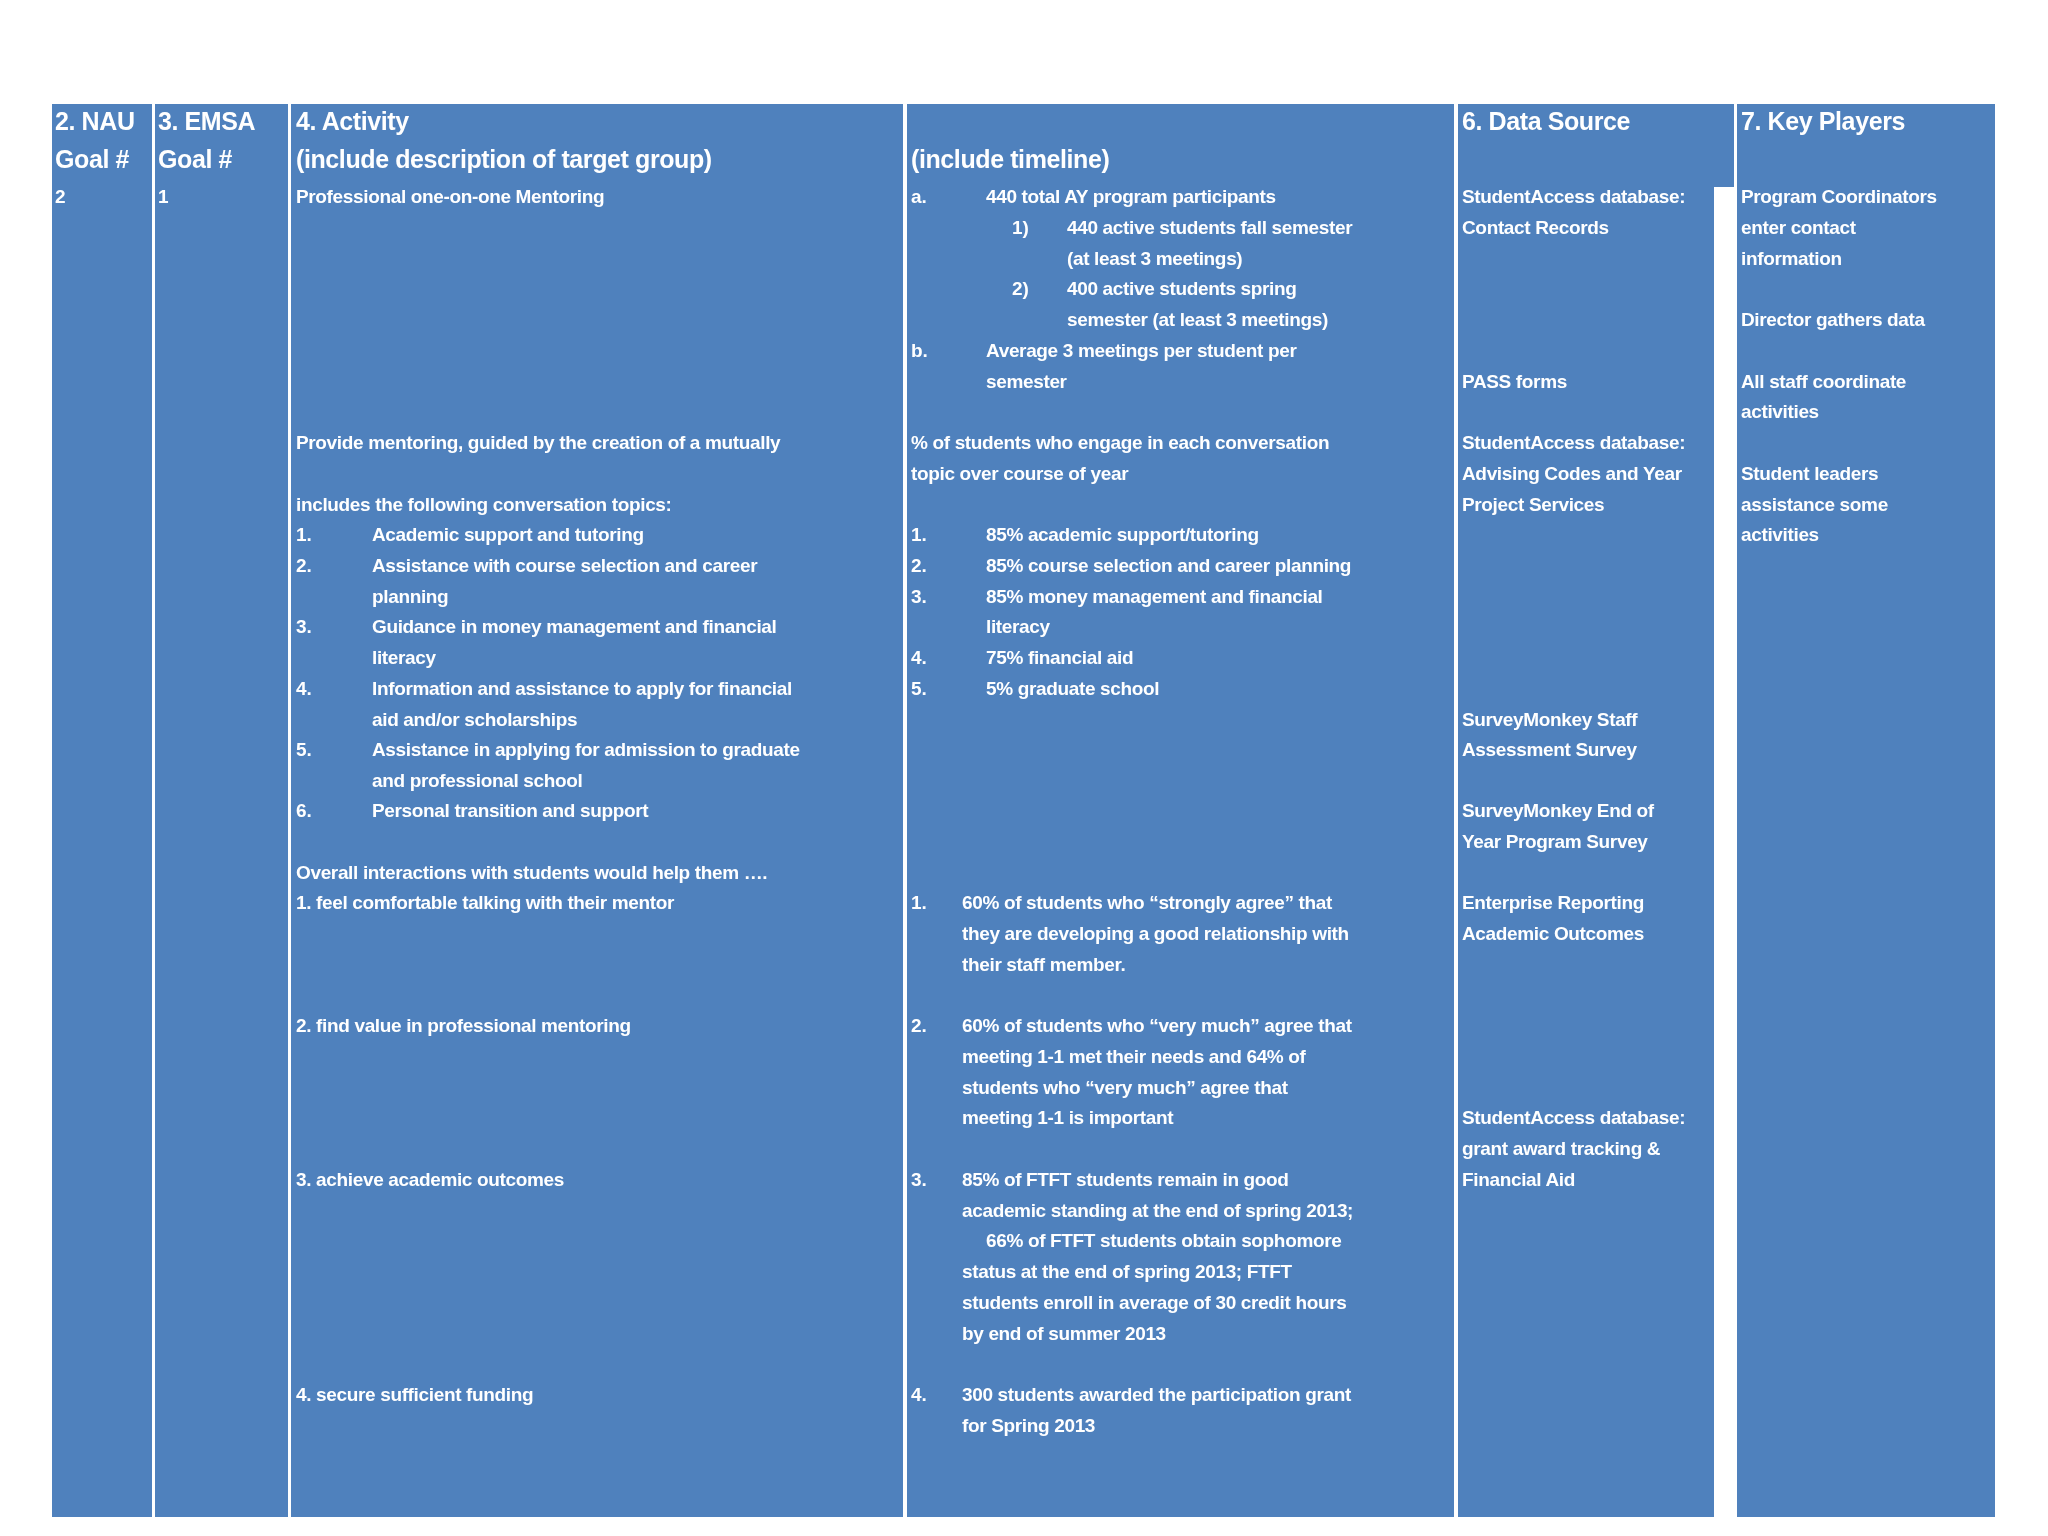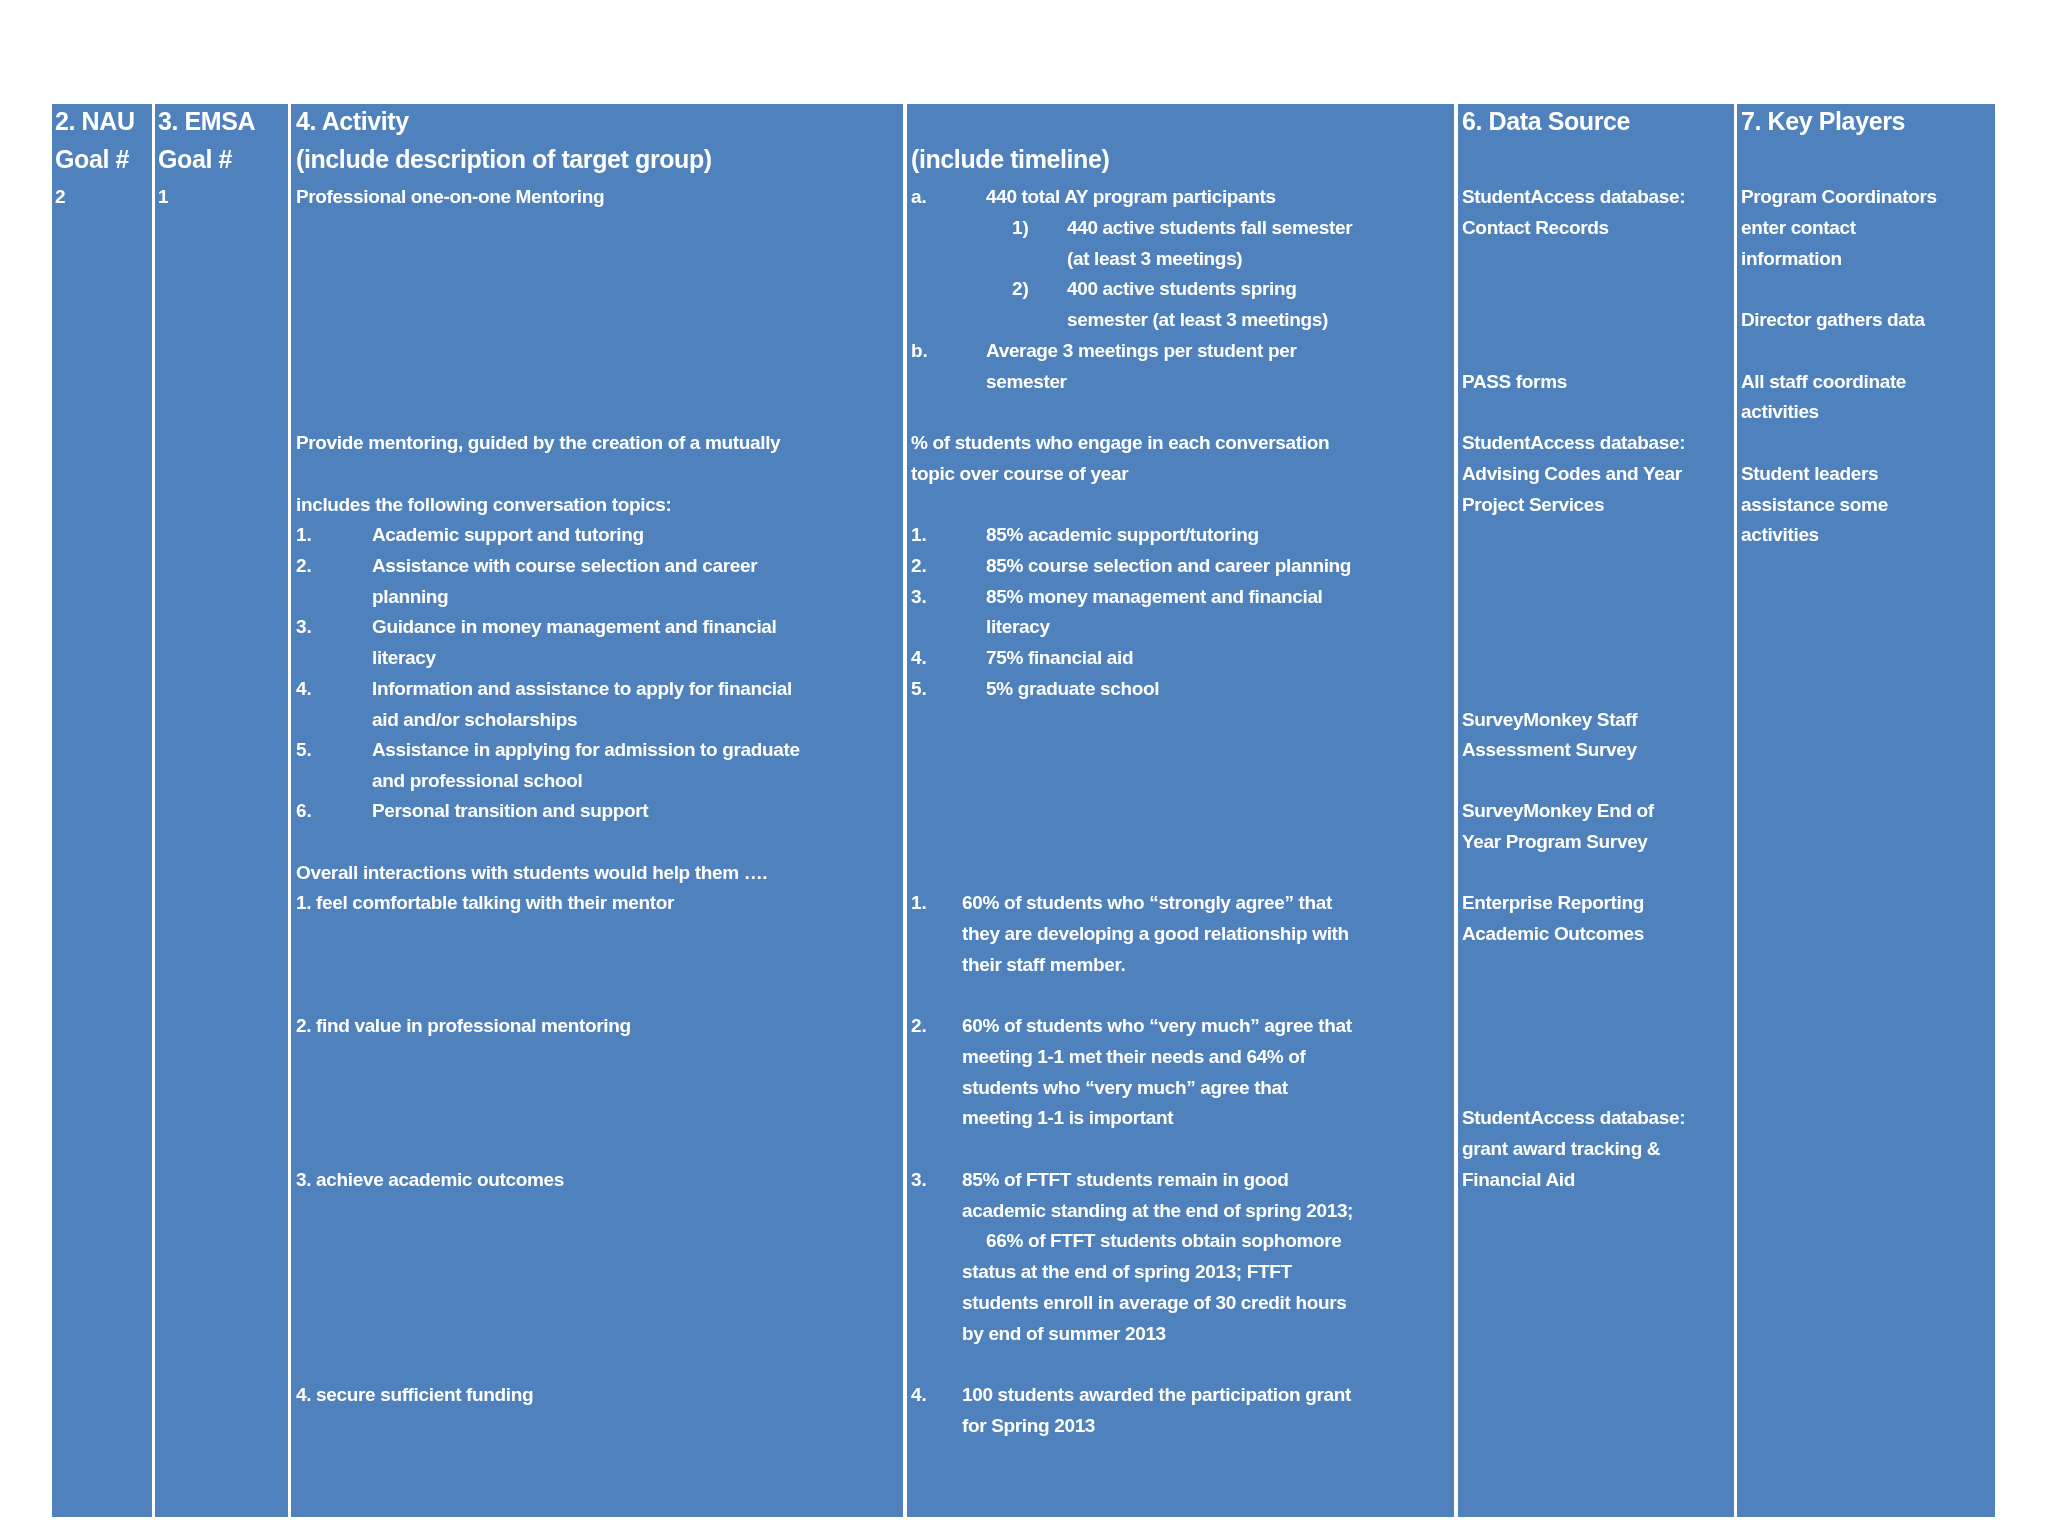--- a/index.html
+++ b/index.html
@@ -127,25 +127,25 @@
 
   <div class="num" style="left:4px;top:981px;">3.</div>
   <div class="line" style="left:55px;top:981px;">85% of FTFT students remain in good</div>
   <div class="line" style="left:55px;top:1012px;">academic standing at the end of spring 2013;</div>
   <div class="line" style="left:55px;top:1042px;margin-left:24px;">66% of FTFT students obtain sophomore</div>
   <div class="line" style="left:55px;top:1073px;">status at the end of spring 2013; FTFT</div>
   <div class="line" style="left:55px;top:1104px;">students enroll in average of 30 credit hours</div>
   <div class="line" style="left:55px;top:1135px;">by end of summer 2013</div>
 
   <div class="num" style="left:4px;top:1196px;">4.</div>
-  <div class="line" style="left:55px;top:1196px;">100 students awarded the participation grant</div>
+  <div class="line" style="left:55px;top:1196px;">300 students awarded the participation grant</div>
   <div class="line" style="left:55px;top:1227px;">for Spring 2013</div>
 </div>
 
-<div class="cell bdy" style="left:1458px;width:276px;">
+<div class="cell bdy" style="left:1458px;width:256px;">
   <div class="line" style="left:4px;top:-2px;">StudentAccess database:</div>
   <div class="line" style="left:4px;top:29px;">Contact Records</div>
   <div class="line" style="left:4px;top:183px;">PASS forms</div>
   <div class="line" style="left:4px;top:244px;">StudentAccess database:</div>
   <div class="line" style="left:4px;top:275px;">Advising Codes and Year</div>
   <div class="line" style="left:4px;top:306px;">Project Services</div>
   <div class="line" style="left:4px;top:521px;">SurveyMonkey Staff</div>
   <div class="line" style="left:4px;top:551px;">Assessment Survey</div>
   <div class="line" style="left:4px;top:612px;">SurveyMonkey End of</div>
   <div class="line" style="left:4px;top:643px;">Year Program Survey</div>

